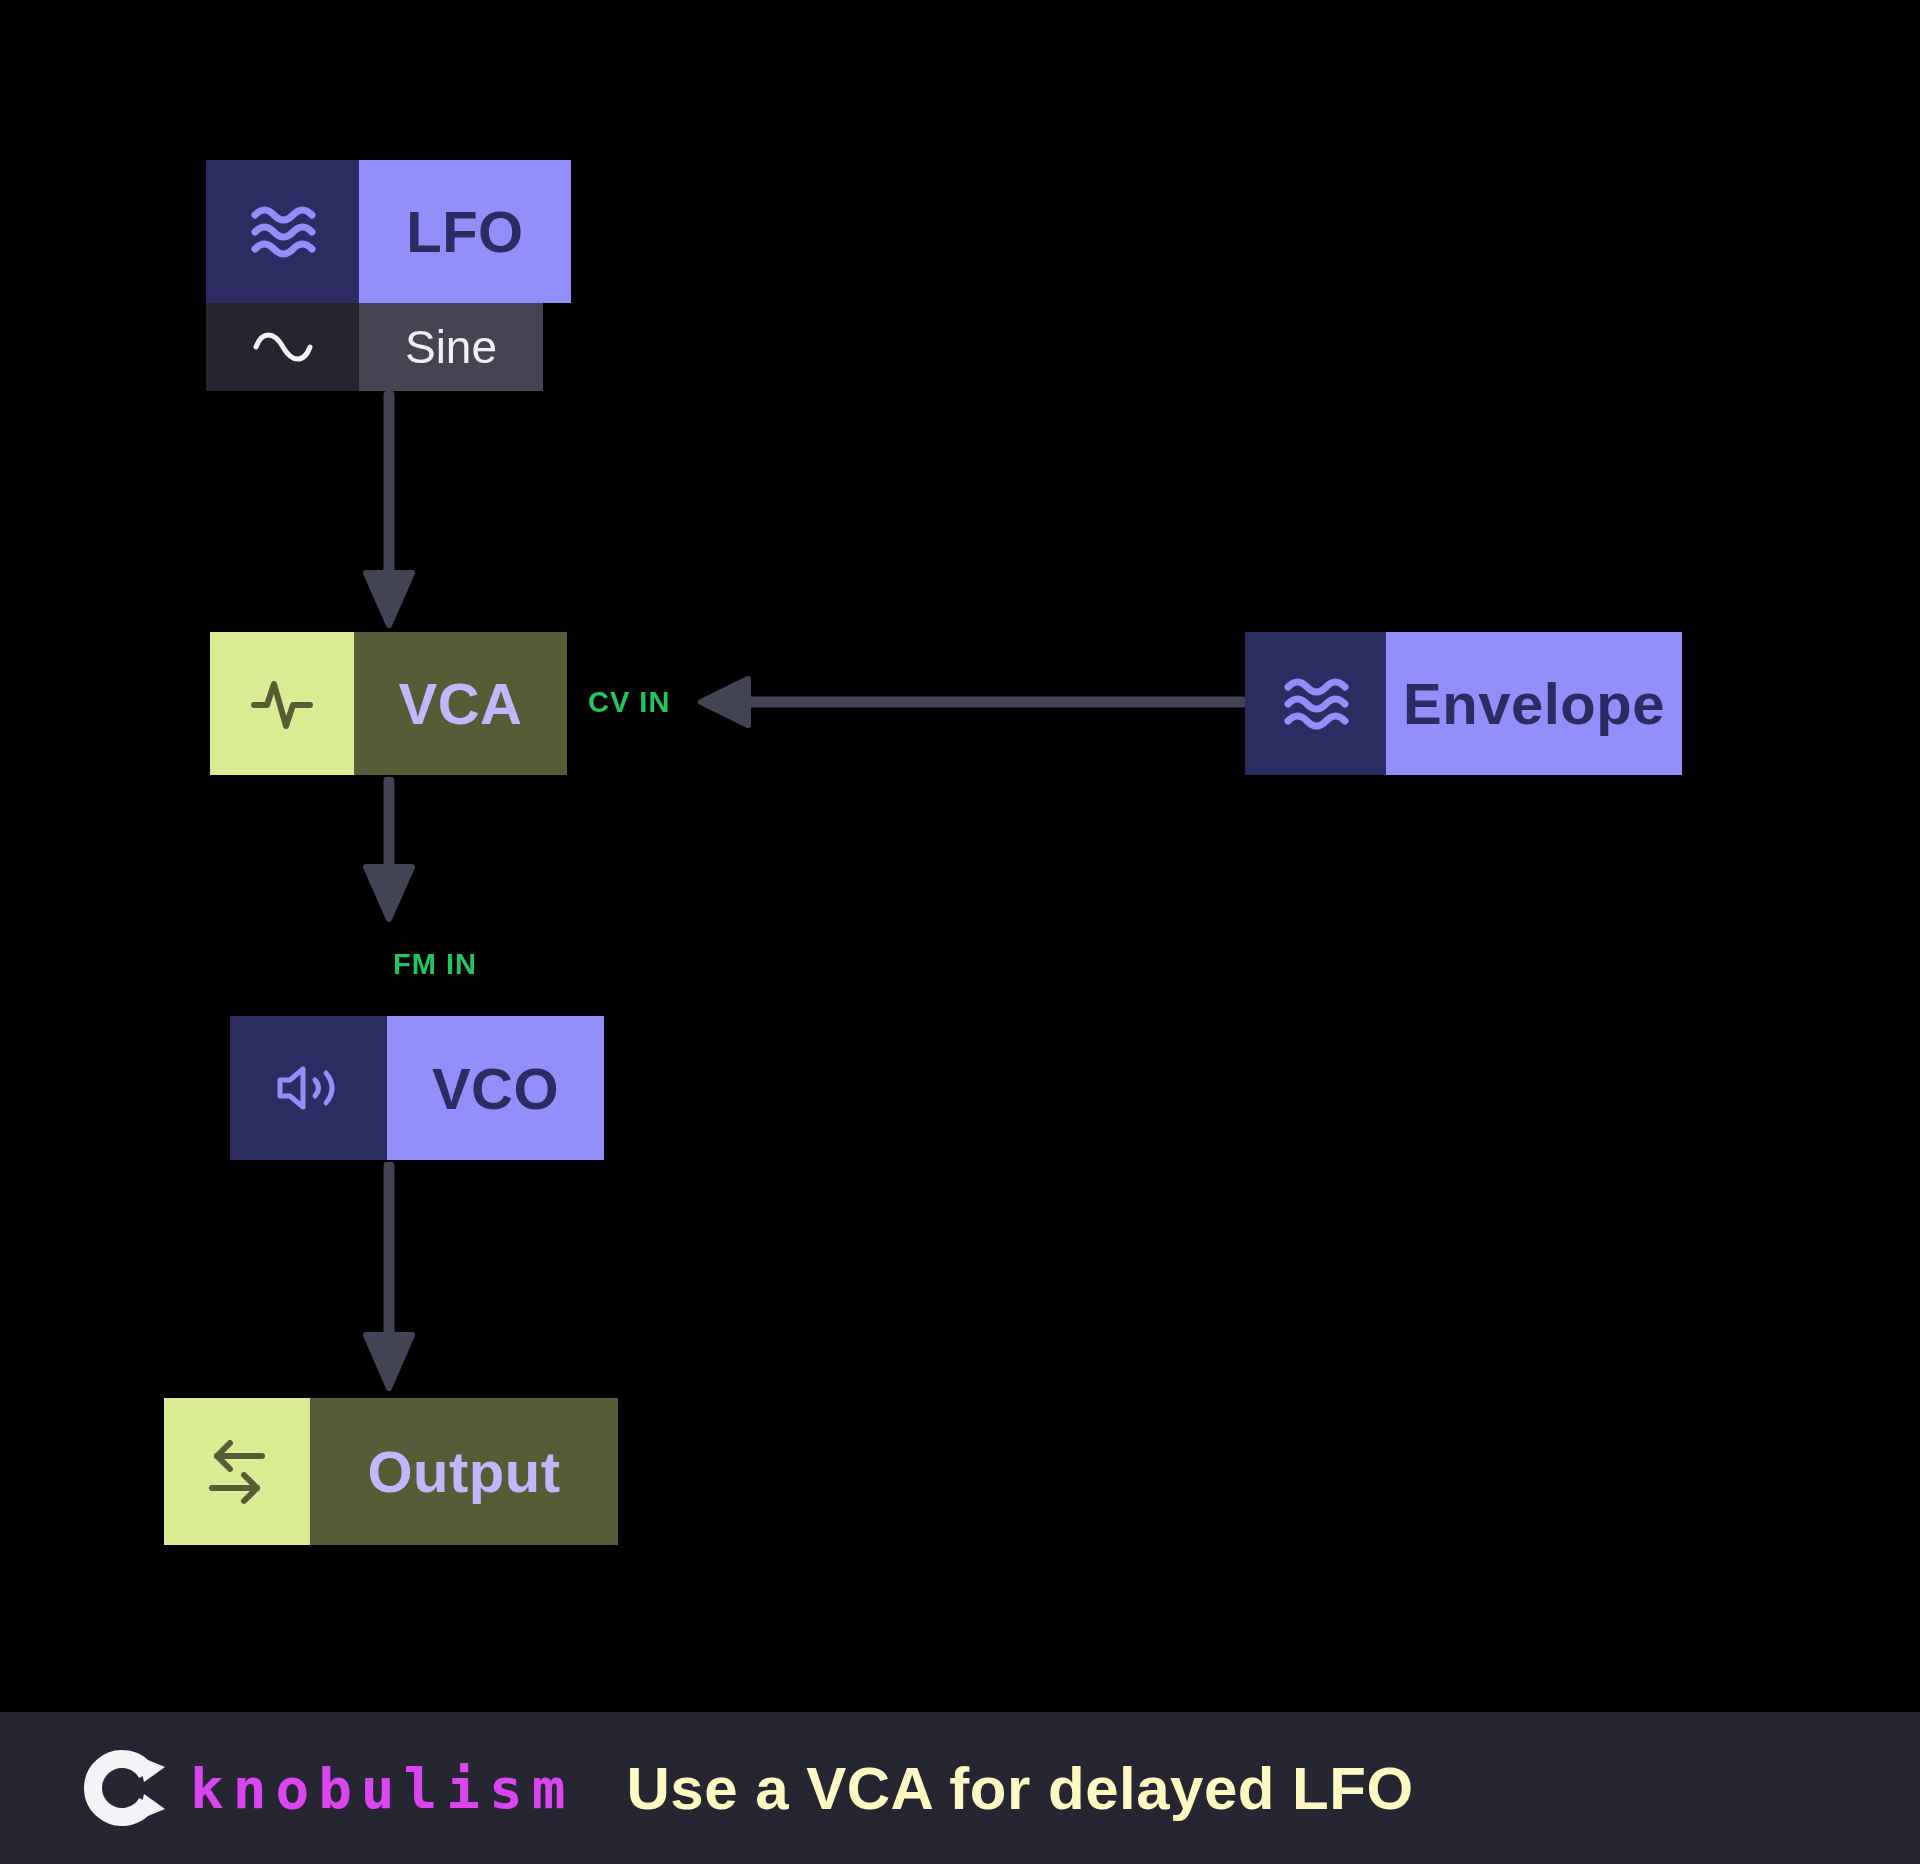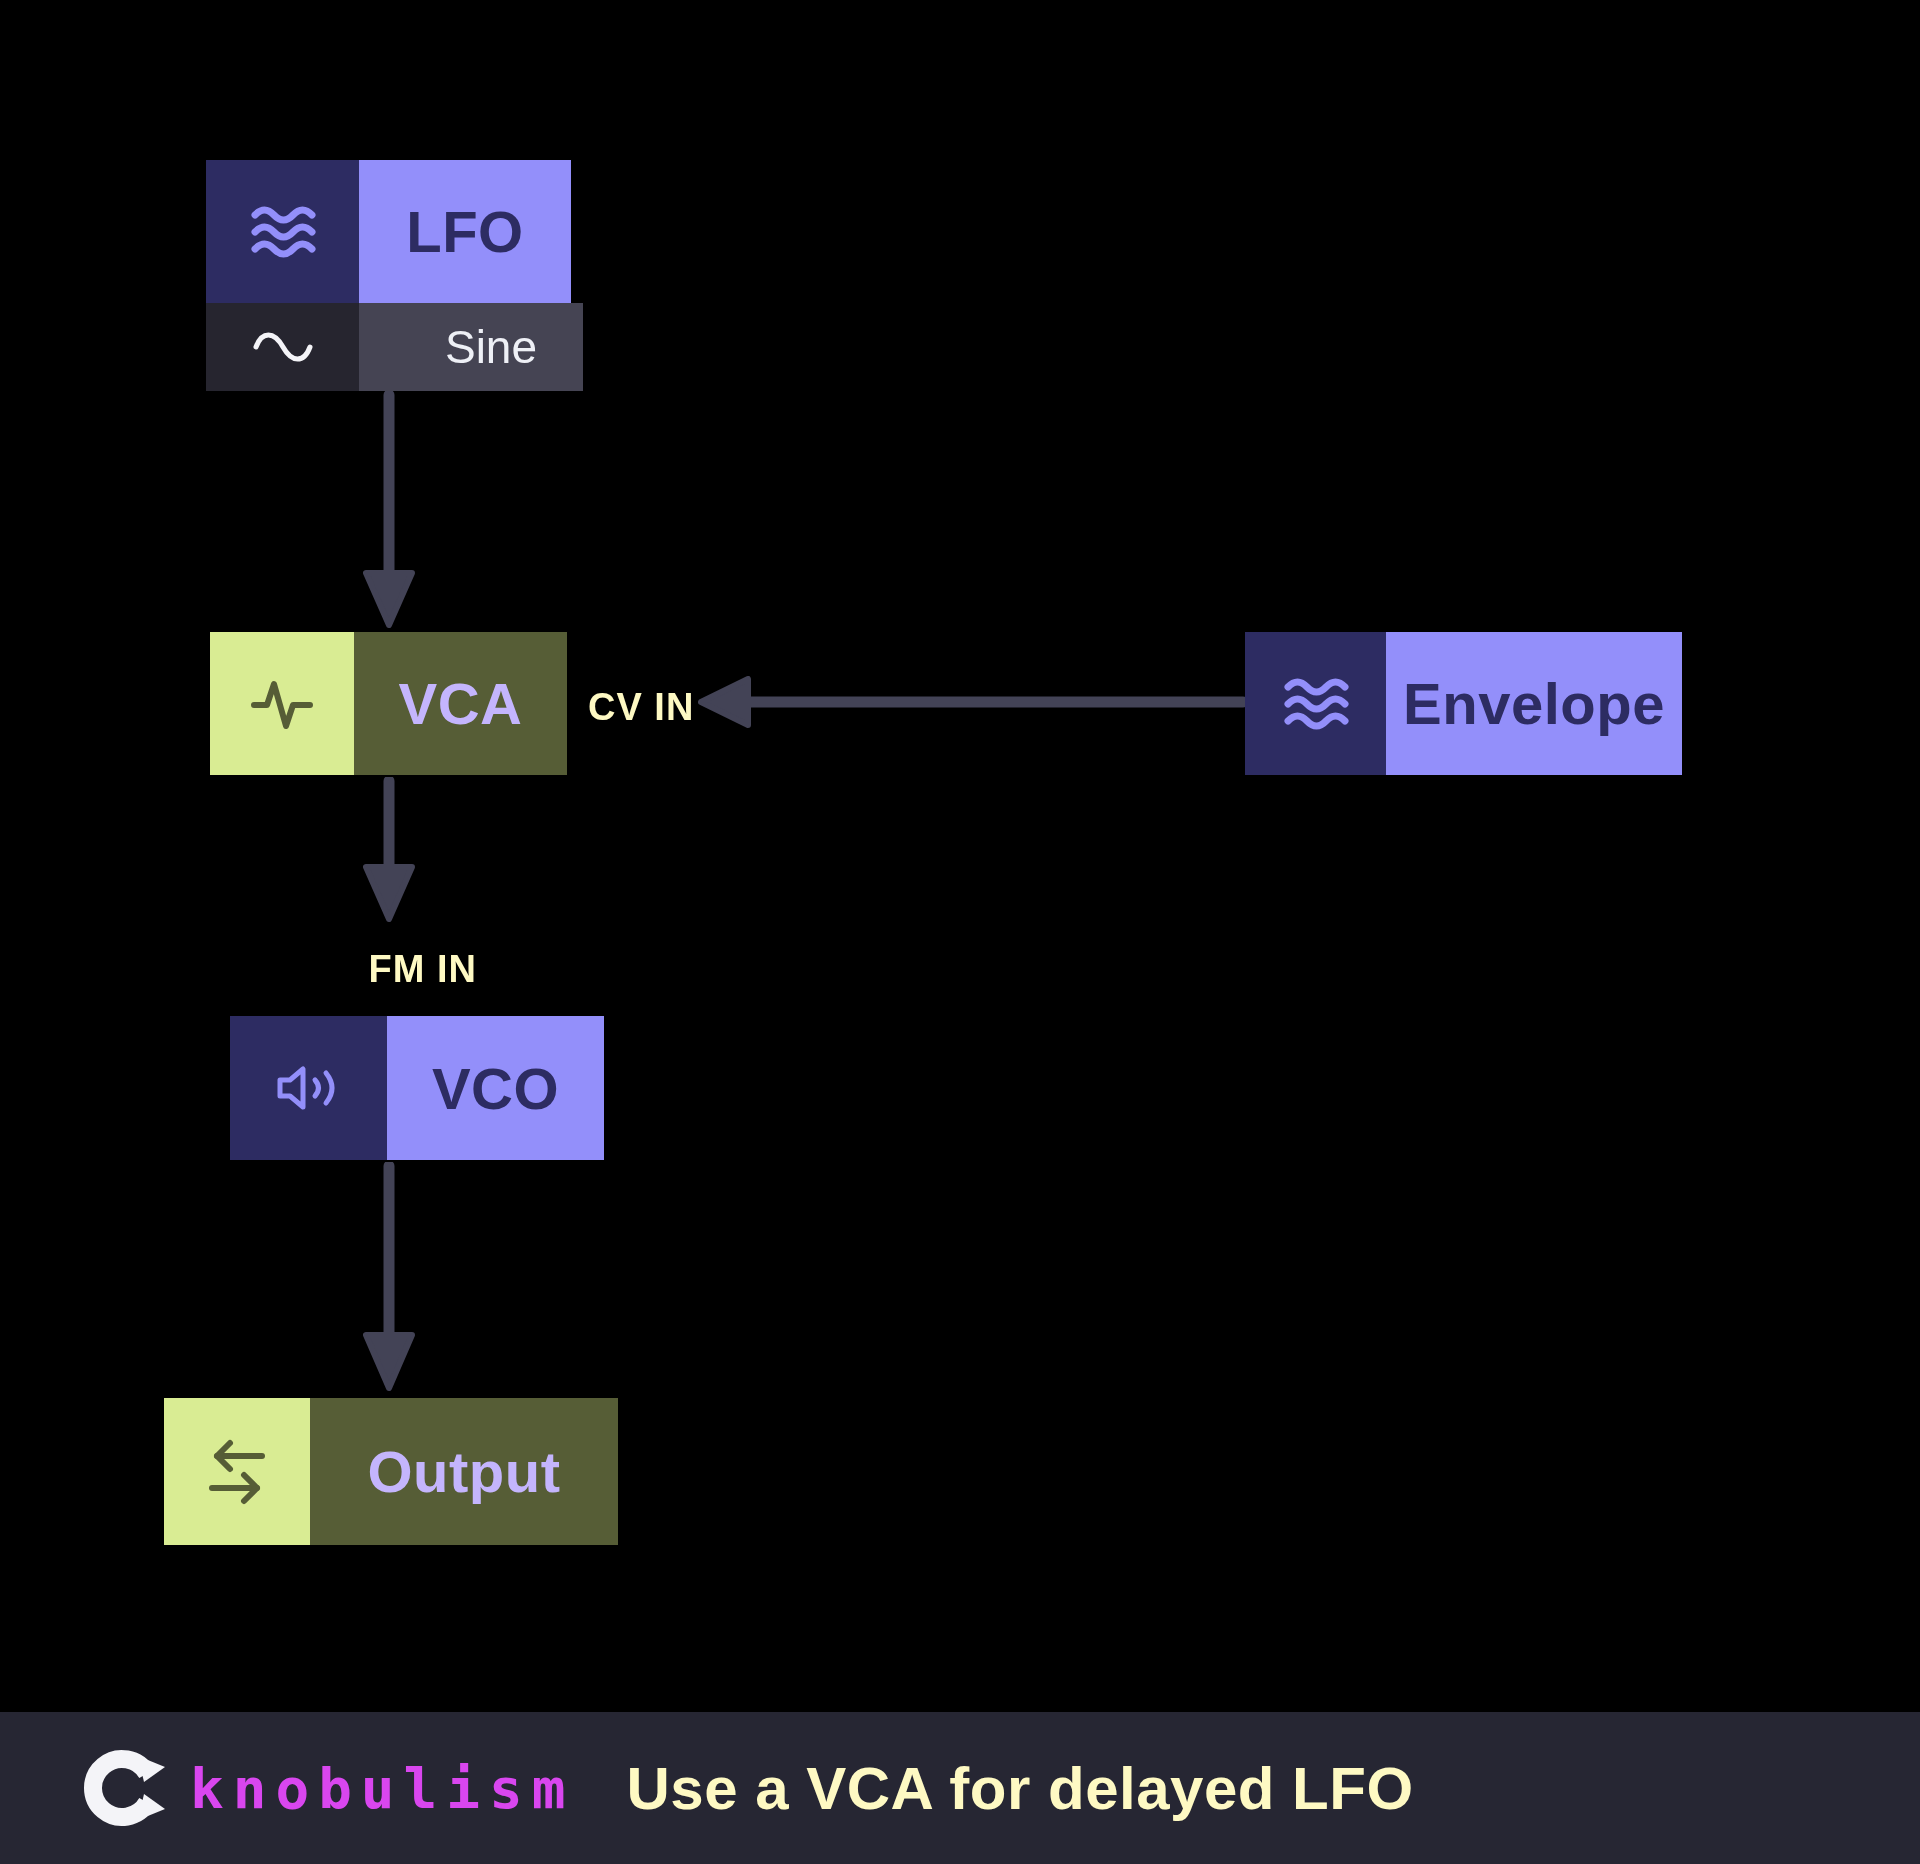--- a/index.html
+++ b/index.html
@@ -19,41 +19,41 @@
   .label-cell-gray{background:#454453;}
   .mod-label{font-weight:800;font-size:58px;letter-spacing:0.5px;}
   .mod-label.navy{color:#2d2c62;}
   .mod-label.green{color:#c4b5fd;}
   .sub-label{color:#eef0f6;font-size:46px;font-weight:400;}
 
   #lfo{left:206px;top:160px;}
   #lfo .main .icon-cell-navy{width:153px;height:143px;}
   #lfo .main .label-cell-purple{width:212px;height:143px;}
   #lfo .sub .icon-cell-dark{width:153px;height:88px;}
-  #lfo .sub .label-cell-gray{width:184px;height:88px;padding-left:40px;}
+  #lfo .sub .label-cell-gray{width:184px;height:88px;}
 
   #vca{left:210px;top:632px;}
   #vca .icon-cell-green{width:144px;height:143px;}
   #vca .label-cell-olive{width:213px;height:143px;}
 
   #envelope{left:1245px;top:632px;}
   #envelope .icon-cell-navy{width:141px;height:143px;}
   #envelope .label-cell-purple{width:296px;height:143px;}
 
   #vco{left:202px;top:1016px;padding-left:28px;}
   #vco .icon-cell-navy{width:157px;height:144px;}
   #vco .label-cell-purple{width:217px;height:144px;}
 
   #output{left:164px;top:1398px;}
   #output .icon-cell-green{width:146px;height:147px;}
   #output .label-cell-olive{width:308px;height:147px;}
 
   
   .port-label{
-    position:absolute;color:#fef9c3;font-size:38px;font-weight:600;
+    position:absolute;color:#22c55e;font-size:29px;font-weight:600;
     letter-spacing:1px;white-space:nowrap;
   }
   #cv-in{left:588px;top:686px;}
   #fm-in{left:317px;top:948px;width:160px;text-align:right;}
 
   
   .arrow{position:absolute;}
   #arrow-lfo-vca{left:363px;top:391px;}
   #arrow-vca-vco{left:363px;top:777px;}
   #arrow-vco-output{left:363px;top:1162px;}

